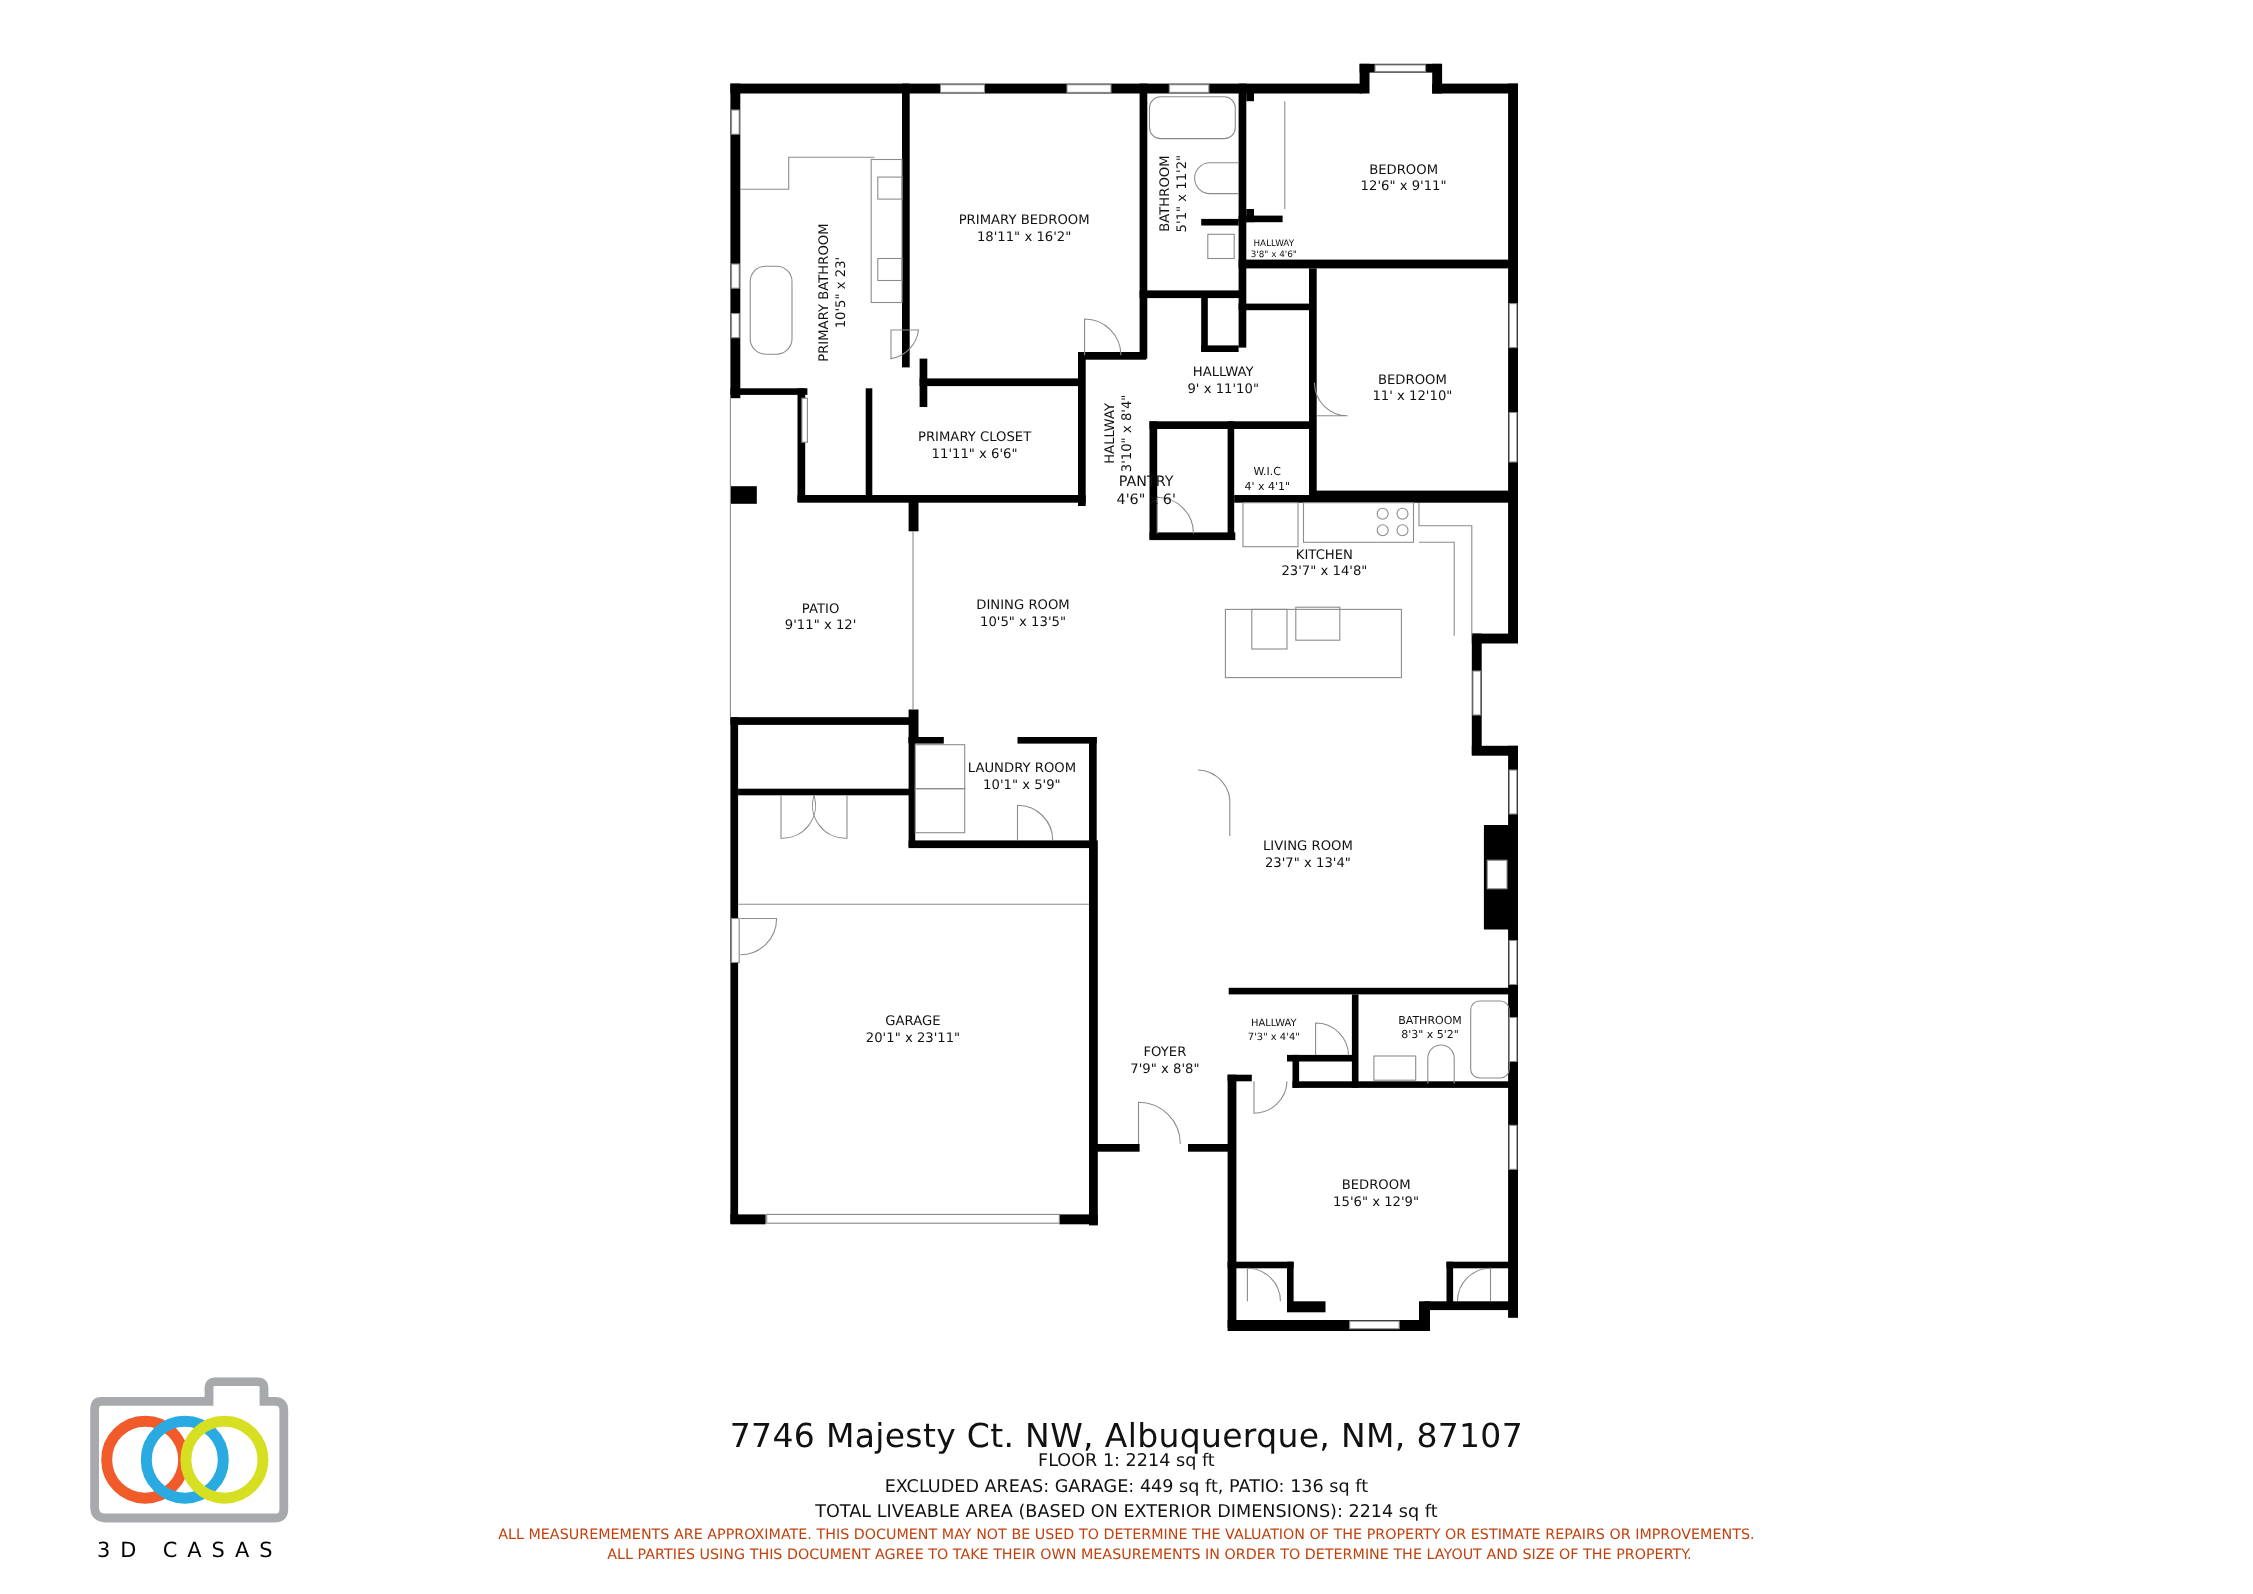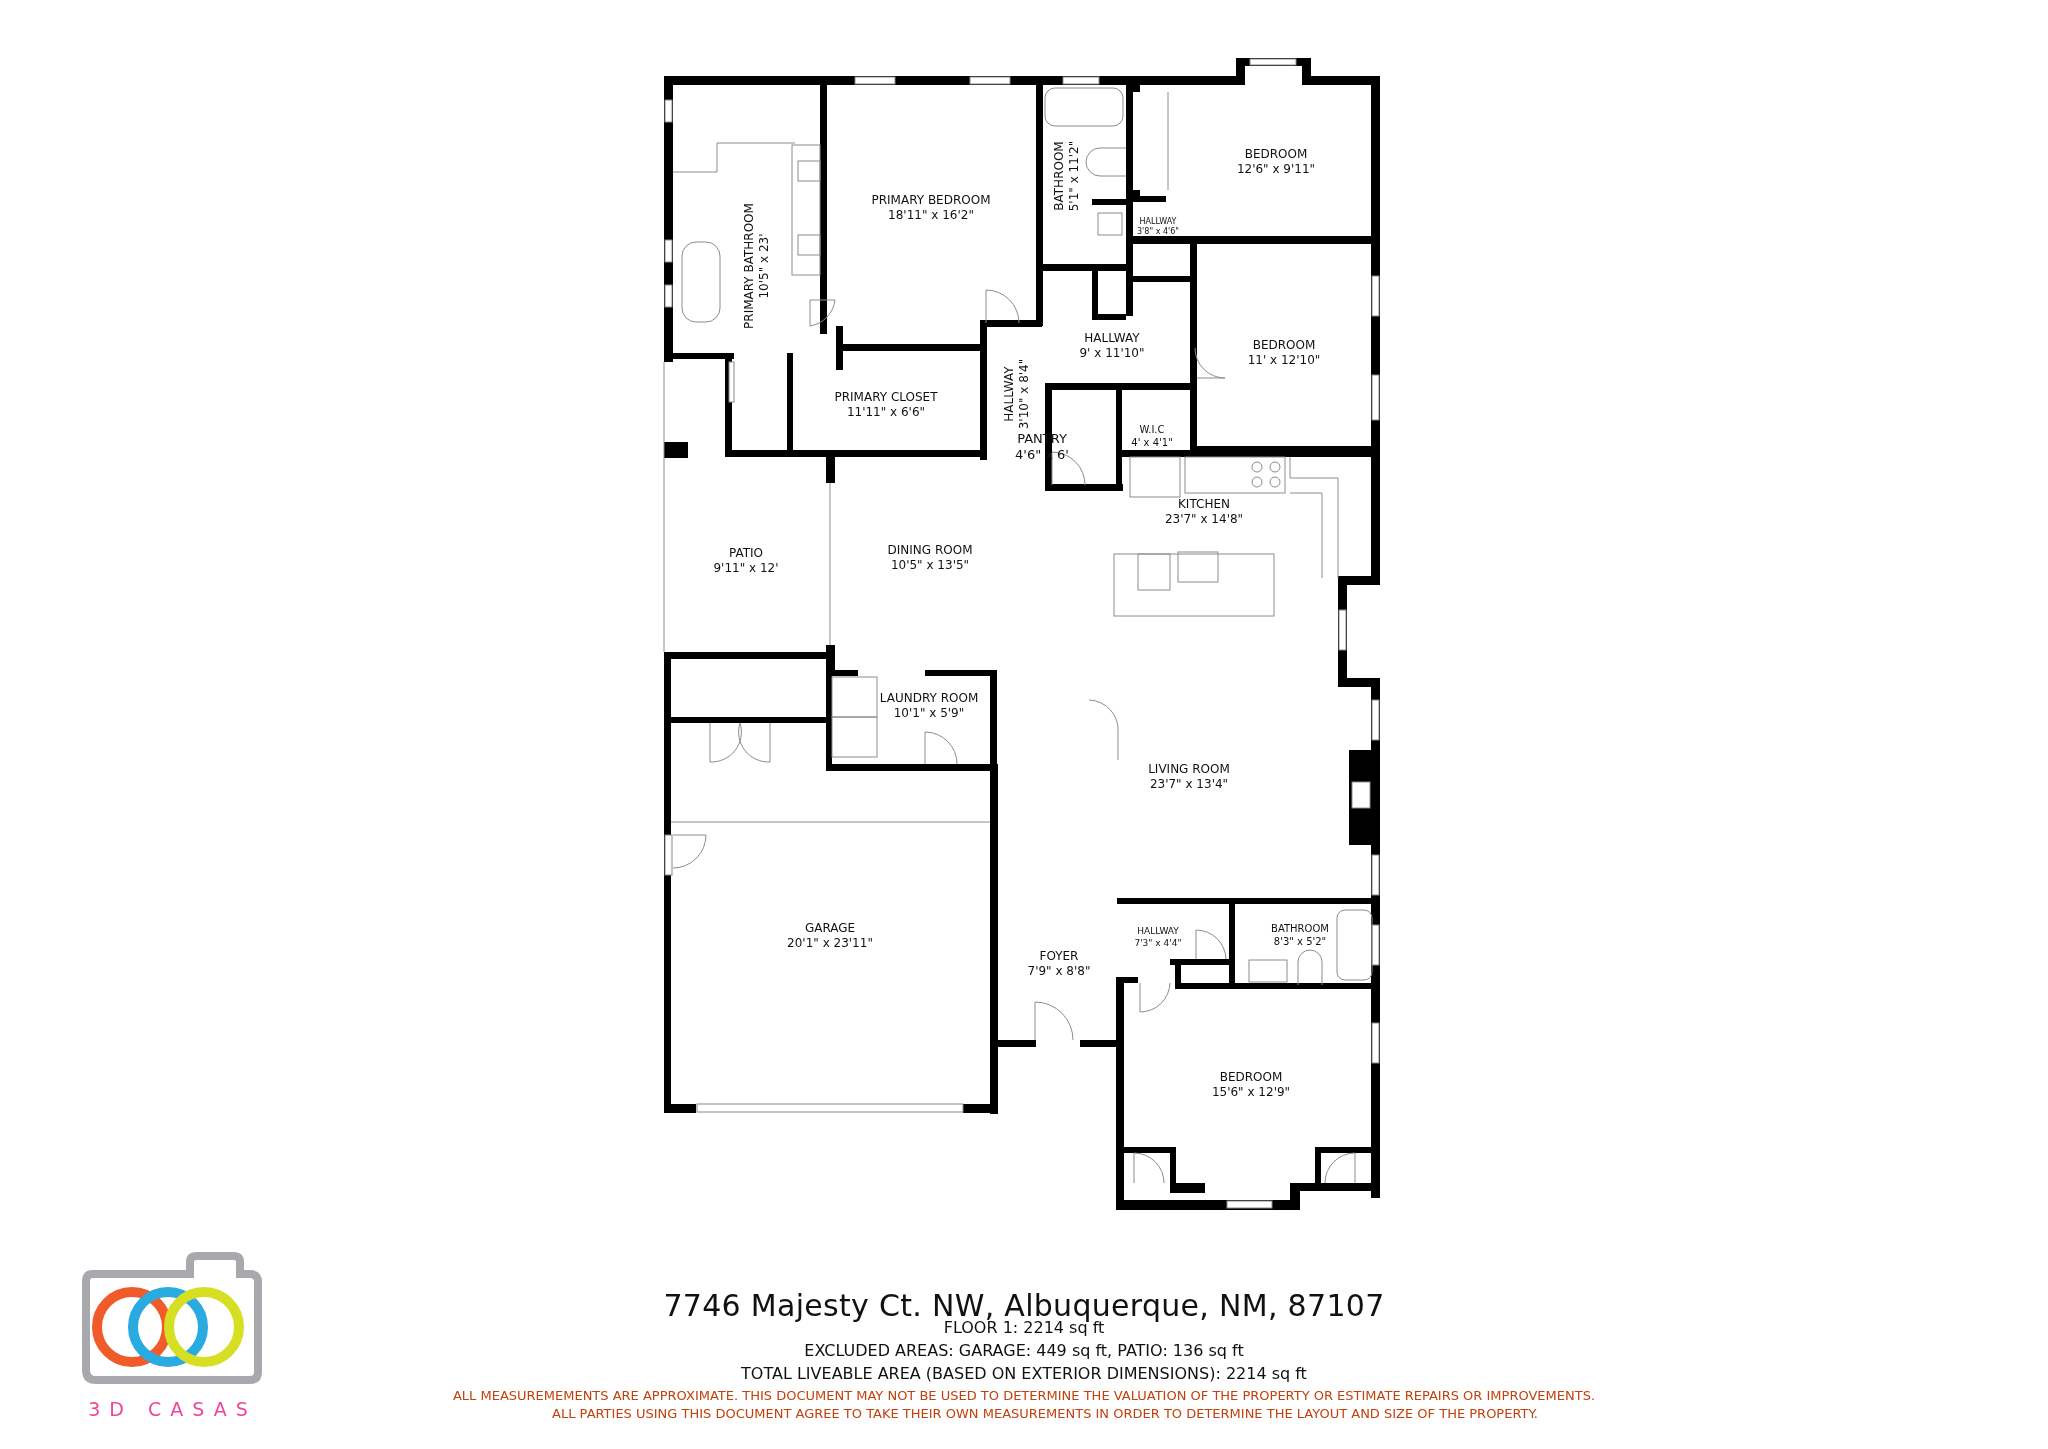--- a/index.html
+++ b/index.html
@@ -11,21 +11,21 @@
   .room-label.vert { transform:translate(-50%,-50%) rotate(-90deg); }
   .footer { position:absolute; left:0; width:2048px; text-align:center; color:#111; font-family:"DejaVu Sans", sans-serif; }
   #title { top:1288px; font-size:30px; letter-spacing:0.3px; }
   #floor-line { top:1318px; font-size:16px; }
   #excluded-line { top:1341px; font-size:16px; }
   #total-line { top:1364px; font-size:16px; }
   #disclaimer-1, #disclaimer-2 { font-size:13px; color:#c2410c; }
   #disclaimer-1 { top:1388px; }
   #disclaimer-2 { top:1406px;padding-left:21px; }
   #logo { position:absolute; left:80px; top:1252px; width:185px; height:175px; }
-  #logo-text { position:absolute; left:80px; top:1398px; width:185px; text-align:center; font-size:19px; letter-spacing:9px; color:#ec4899; font-family:"DejaVu Sans", sans-serif; }
+  #logo-text { position:absolute; left:80px; top:1398px; width:185px; text-align:center; font-size:19px; letter-spacing:9px; color:#000000; font-family:"DejaVu Sans", sans-serif; }
 </style>
 </head>
 <body>
 
 <svg id="plan" viewBox="0 0 2048 1449" xmlns="http://www.w3.org/2000/svg">
   <g fill="#000">
 
     <rect x="664" y="76" width="9" height="286"></rect>
 
     <rect x="664" y="76" width="574" height="9"></rect>

